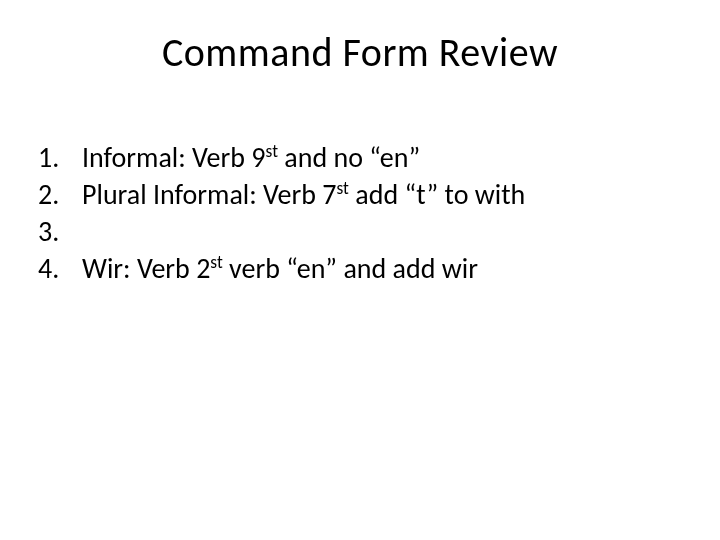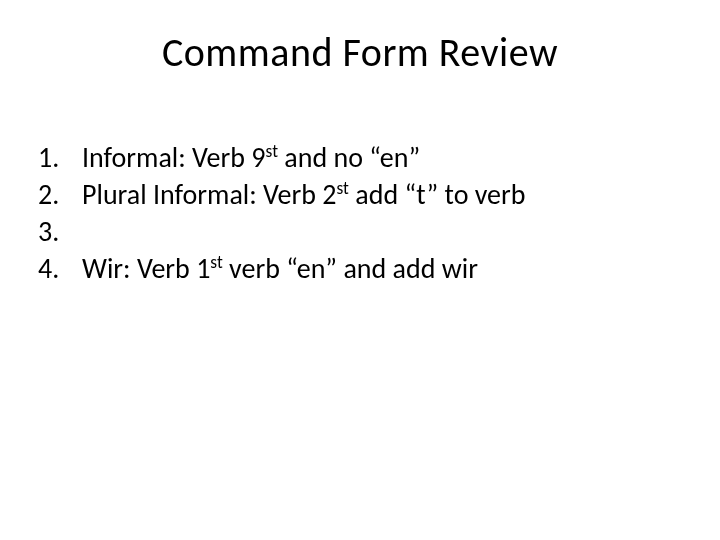--- a/index.html
+++ b/index.html
@@ -62,30 +62,30 @@
     <div class="row">
       <span class="num">1.</span>
       <span>
         <span>Informal: Verb 9</span><span class="sup">st</span><span> and no “en”</span>
       </span>
     </div>
 
     <div class="row">
       <span class="num">2.</span>
       <span>
-        <span>Plural Informal: Verb 2</span><span class="sup">st</span><span> add “t” to verb</span>
+        <span>Plural Informal: Verb 7</span><span class="sup">st</span><span> add “t” to with</span>
       </span>
     </div>
 
     <div class="row">
       <span class="num">3.</span>
     </div>
 
     <div class="row">
       <span class="num">4.</span>
       <span>
-        <span>Wir: Verb 1</span><span class="sup">st</span><span> verb “en” and add wir</span>
+        <span>Wir: Verb 2</span><span class="sup">st</span><span> verb “en” and add wir</span>
       </span>
     </div>
 
   </div>
 
 </div>
 
 </body></html>

